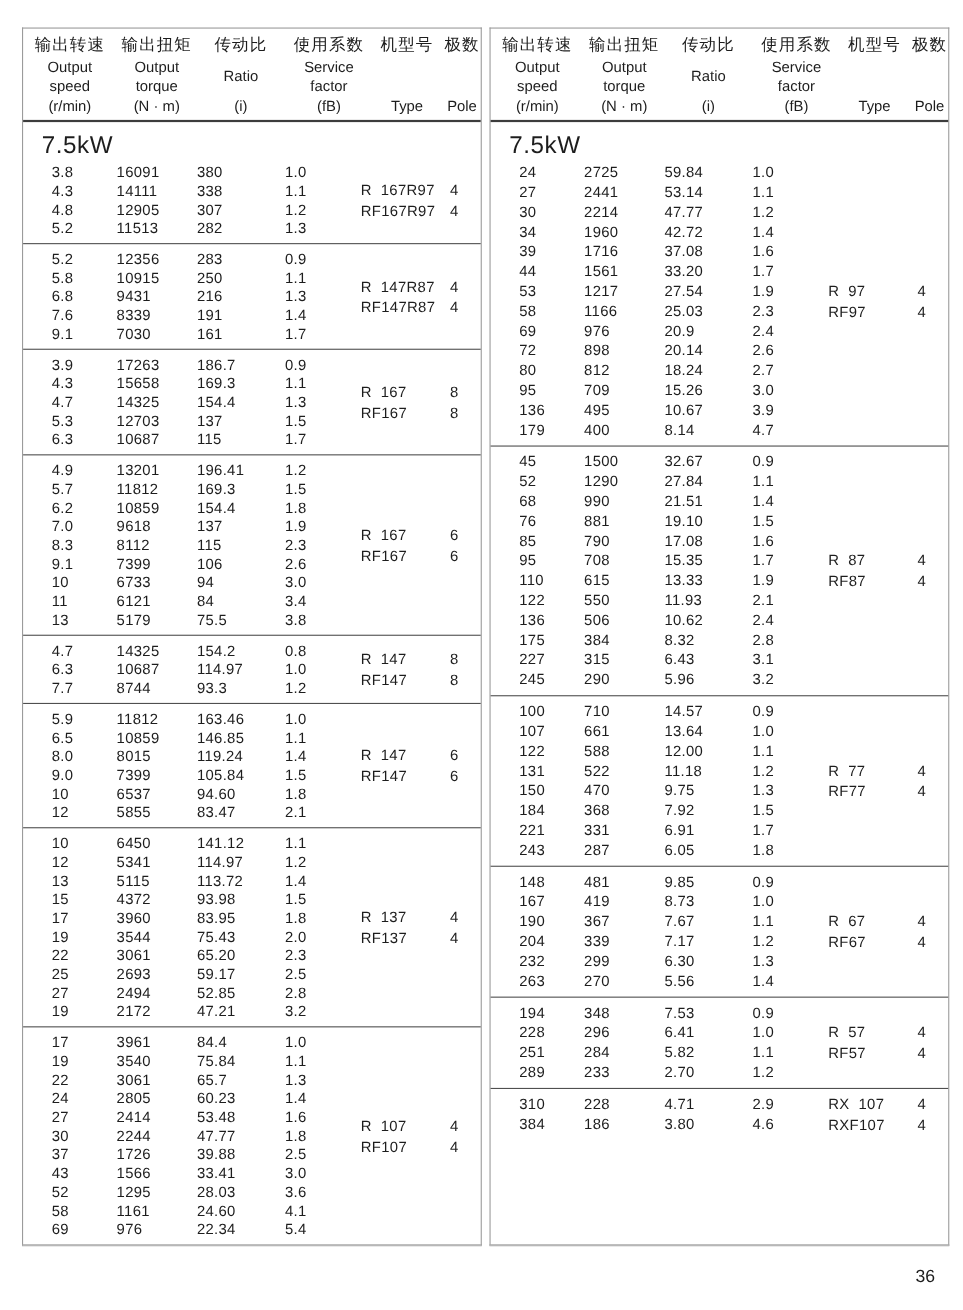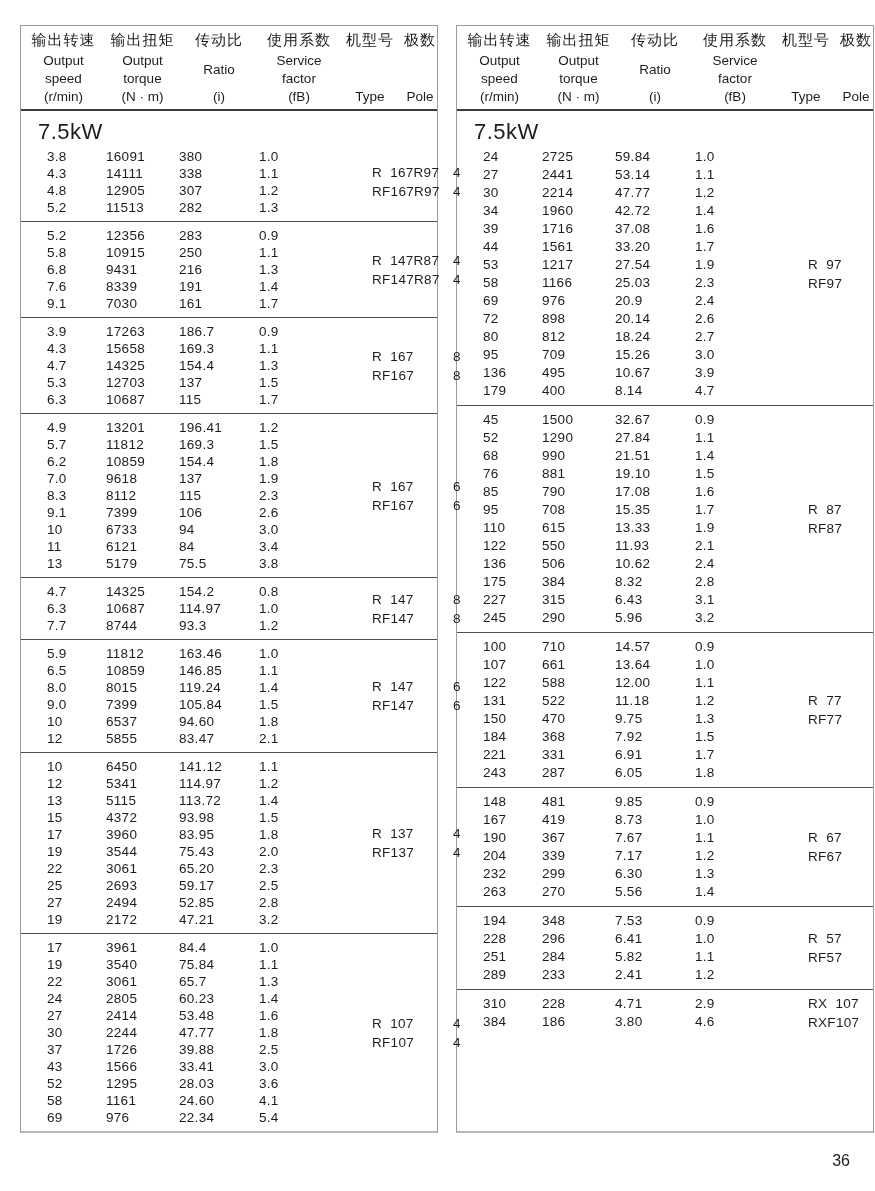--- a/index.html
+++ b/index.html
@@ -1,21 +1,21 @@
 <!DOCTYPE html>
 <html><head>
 <meta charset="utf-8">
 <style>
   html,body { margin:0; padding:0; }
   body {
     width:875px; height:1191px; background:#ffffff; overflow:hidden;
     font-family:"Liberation Sans", sans-serif; color:#1d1d1d; position:relative;
     -webkit-font-smoothing:antialiased;
   }
-  .sheet { position:absolute; left:20px; top:25px; display:flex; gap:18px; }
+  .sheet { position:absolute; left:20px; top:25px; display:flex; gap:7px; }
   .tablebox {
     width:418px; height:1108px; box-sizing:border-box;
     border:1px solid #9b9b9b; border-bottom:2px solid #b7b7b7;
     display:flex; flex-direction:column; background:#fff;
   }
   .thead {
     height:85px; box-sizing:border-box; flex:0 0 auto;
     border-bottom:2px solid #3c3c3c;
     display:grid; grid-template-columns:85px 73px 80px 80px 62px 38px;
     padding:5px 0 5px 0;
@@ -24,21 +24,21 @@
   .hline-zh { font-size:15px; letter-spacing:1px; white-space:nowrap; }
   .hline-en { font-size:13.5px; line-height:15px; white-space:nowrap; }
   .group { border-bottom:1px solid #4f4f4f; padding:5px 0; box-sizing:border-box; flex:0 0 auto; }
   .group:last-child { border-bottom:none; flex:1 1 auto; }
   .kw-heading { font-weight:normal; font-size:22px; margin:3px 0 3px 17px; letter-spacing:0.5px; }
   .rows-wrap { position:relative; }
   .trow { display:grid; grid-template-columns:85px 73px 80px 80px; font-size:13.5px; letter-spacing:0.3px; }
   .rh17 .trow { height:17px; line-height:17px; }
   .rh18 .trow { height:18px; line-height:18px; }
   .c-speed { padding-left:26px; }
-  .typeblock { position:absolute; left:307px; top:50%; transform:translateY(-50%);margin-left:44px; }
+  .typeblock { position:absolute; left:307px; top:50%; transform:translateY(-50%); }
   .typerow { display:flex; font-size:13.5px; letter-spacing:0.3px; height:19px; line-height:19px; }
   .type-cell { width:81px; white-space:pre; }
   .pole-cell { width:30px; }
   .pagenum { position:absolute; right:25px; top:1152px; font-size:16px;text-align:center; }
 </style>
 </head>
 <body>
 
 <div class="sheet" id="sheet">
     <div class="tablebox rh17">
@@ -854,21 +854,21 @@
           </div>
           <div class="trow">
             <span class="c-speed">251</span>
             <span class="c-torque">284</span>
             <span class="c-ratio">5.82</span>
             <span class="c-fb">1.1</span>
           </div>
           <div class="trow">
             <span class="c-speed">289</span>
             <span class="c-torque">233</span>
-            <span class="c-ratio">2.41</span>
+            <span class="c-ratio">2.70</span>
             <span class="c-fb">1.2</span>
           </div>
           <div class="typeblock">
             <div class="typerow">
               <span class="type-cell">R  57</span>
               <span class="pole-cell">4</span>
             </div>
             <div class="typerow">
               <span class="type-cell">RF57</span>
               <span class="pole-cell">4</span>

